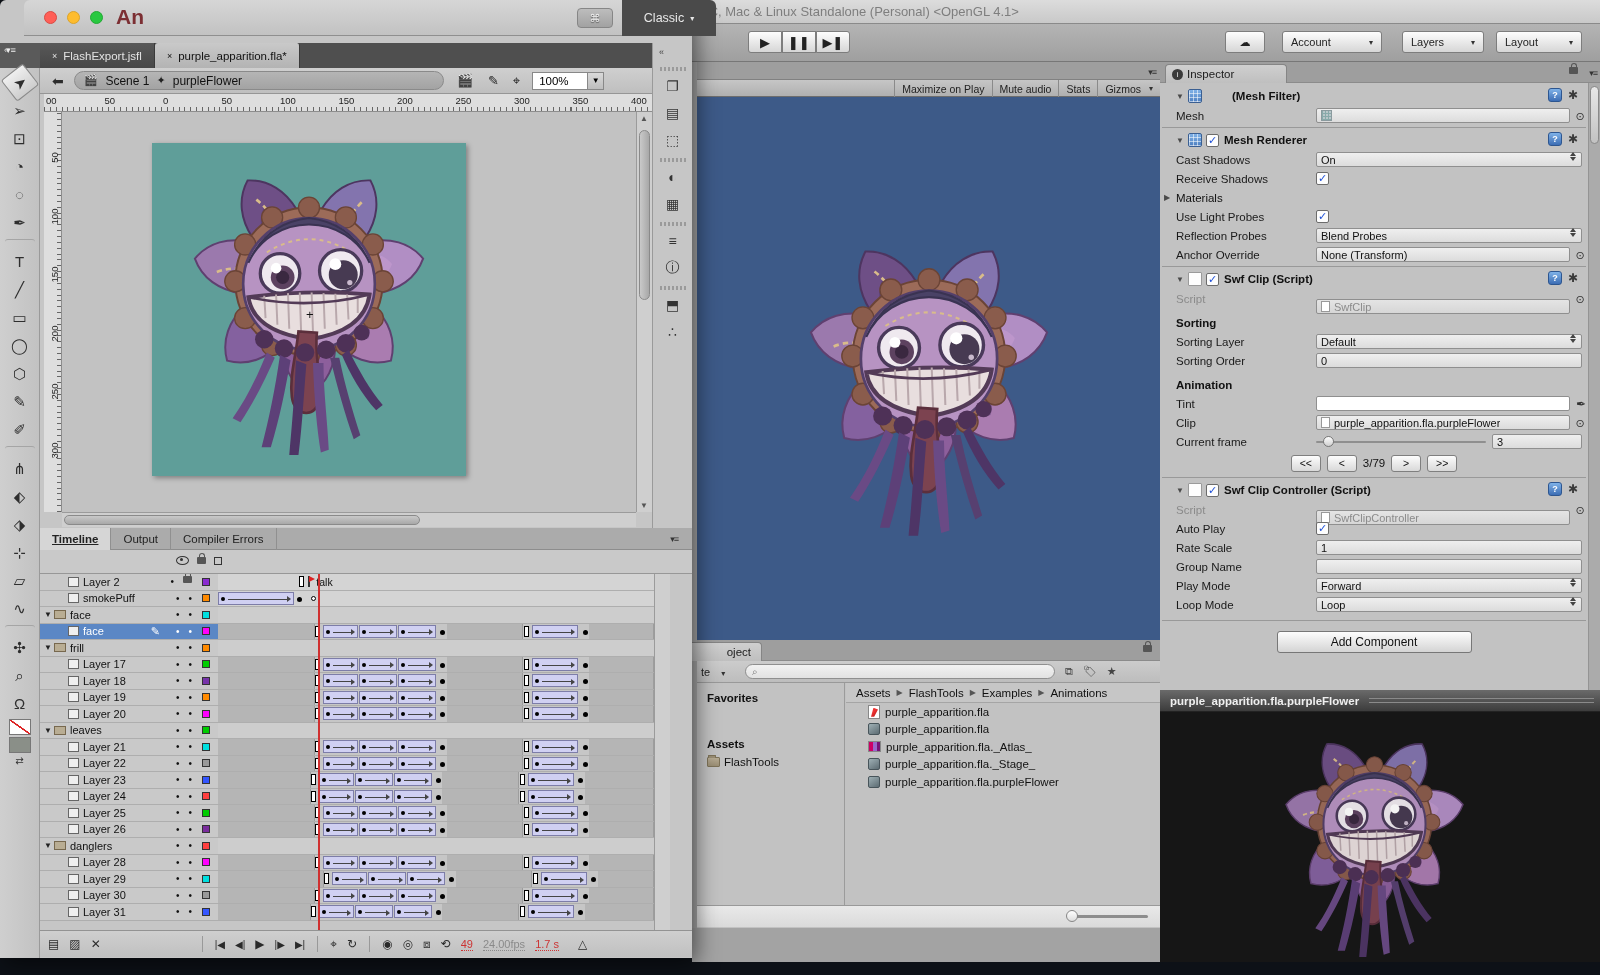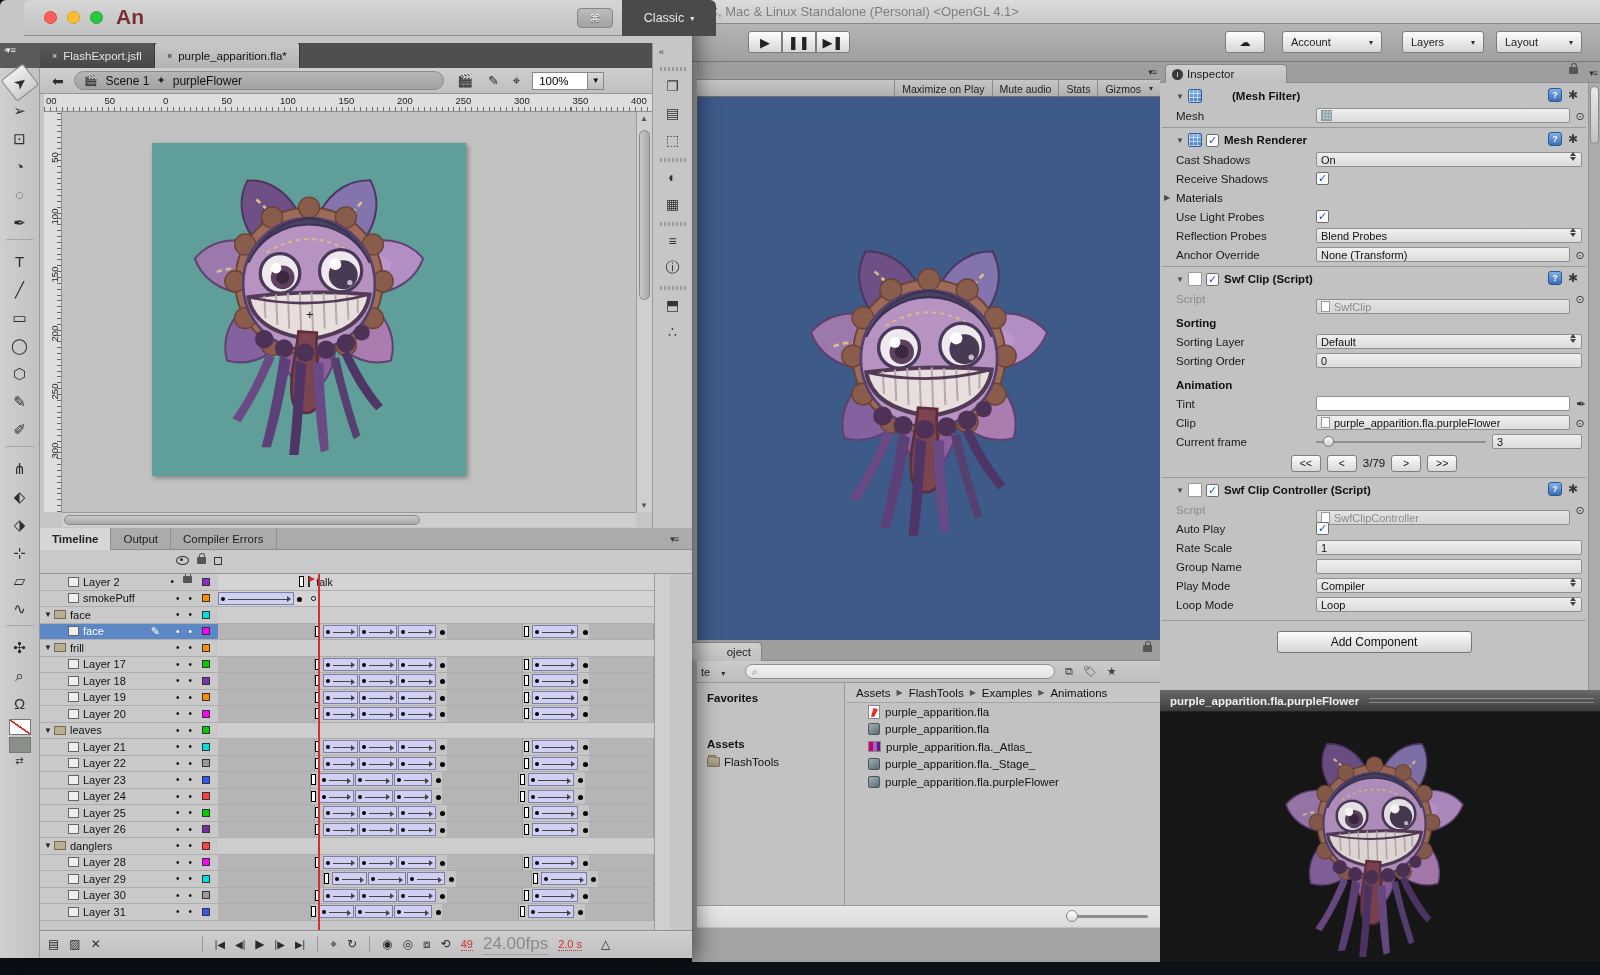--- a/index.html
+++ b/index.html
@@ -152,21 +152,21 @@
   .swatch-ctl.fill{background:#8a8f88;}
   
   #rightstrip{position:absolute;left:652px;top:43px;width:40px;height:915px;background:#c6c6c6;border-left:1px solid #9a9a9a;}
   #rightstrip .collapse{color:#444;font-size:9px;padding:4px 6px;}
   .rs-grip{width:26px;height:4px;margin:6px auto 2px;background:repeating-linear-gradient(90deg,#9a9a9a 0 2px,transparent 2px 4px);}
   .rs-ico{width:26px;height:24px;margin:3px auto;display:flex;align-items:center;justify-content:center;font-size:14px;color:#333;}
   
   #timeline{position:absolute;left:40px;top:528px;width:652px;height:430px;background:#c6c6c6;}
   #tl-tabs{position:absolute;left:0;top:0;width:652px;height:22px;background:#ababab;display:flex;border-bottom:1px solid #8d8d8d;}
   .tl-tab{height:22px;padding:0 12px;display:flex;align-items:center;font-size:11.5px;color:#222;border-right:1px solid #909090;}
-  .tl-tab.active{background:#d6d6d6;font-weight:bold;}
+  .tl-tab.active{background:#d6d6d6;font-weight:bold;text-decoration:underline;}
   #tl-tabmenu{position:absolute;right:14px;top:6px;}
   #tl-header{position:absolute;left:0;top:22px;width:652px;height:24px;background:#c9c9c9;border-bottom:1px solid #979797;}
   #tl-hdr-icons{position:absolute;left:136px;top:6px;display:flex;gap:8px;align-items:center;}
   .eye-ico{width:13px;height:9px;border:1.5px solid #333;border-radius:50%;position:relative;display:inline-block;}
   .eye-ico::after{content:"";position:absolute;left:3px;top:1px;width:3px;height:3px;background:#333;border-radius:50%;}
   .box-ico{width:8px;height:8px;border:1.5px solid #333;display:inline-block;}
   #tl-framenums{position:absolute;left:178px;top:22px;width:436px;height:24px;overflow:hidden;}
   .fnum{position:absolute;top:3px;font-size:10px;color:#222;}
   #tl-ticks{position:absolute;left:178px;top:38px;width:436px;height:8px;background:repeating-linear-gradient(90deg,#8a8a8a 0 1px,transparent 1px 8.7px);}
   #playhead-marker{position:absolute;left:272px;top:24px;width:14px;height:21px;background:#f08080;border:1px solid #c03030;border-radius:2px;}
@@ -197,21 +197,21 @@
   .red-flag{position:absolute;top:2px;width:1.5px;height:11px;background:#333;}
   .red-flag::after{content:"";position:absolute;left:1px;top:0;border-left:6px solid #d22;border-top:3px solid transparent;border-bottom:3px solid transparent;}
   .frame-label{position:absolute;top:2px;font-size:10.5px;color:#111;}
   #playhead-line{position:absolute;left:278px;top:0;width:1.5px;height:356px;background:#d03030;z-index:5;}
   
   #tl-controls{position:absolute;left:0;top:402px;width:652px;height:27px;background:linear-gradient(#cfcfcf,#c0c0c0);border-top:1px solid #939393;display:flex;align-items:center;font-size:12px;color:#2a2a2a;}
   .tc{margin:0 5px;display:inline-flex;align-items:center;font-size:12px;}
   .tc.small{font-size:10px;}
   .tc-sep{width:1px;height:16px;background:#999;margin:0 7px;}
   .tc-red{color:#c33;border-bottom:1px dotted #c33;font-size:11px;}
-  .tc-dim{color:#8a8a8a;border-bottom:1px dotted #8a8a8a;font-size:17px;}
+  .tc-dim{color:#8a8a8a;border-bottom:1px dotted #8a8a8a;font-size:11px;}
 </style>
 </head>
 <body>
 
 <svg width="0" height="0" style="position:absolute">
   <defs>
     <symbol id="flower" viewBox="0 0 220 240">
       <g>
         <path d="M110,100 C85,70 82,28 110,12 C138,28 135,70 110,100 Z" transform="rotate(180 110 100)" fill="#8d5f9c" stroke="#5f4070" stroke-width="1.5"></path>
         <path d="M110,100 C85,70 82,28 110,12 C138,28 135,70 110,100 Z" transform="rotate(-80 110 100)" fill="#9b79ad" stroke="#5f4070" stroke-width="1.5"></path>
@@ -501,21 +501,21 @@
       </div>
       <div class="irow">
         <span class="plabel">Group Name</span>
         <span class="pfield">
             <span></span>
           </span>
       </div>
       <div class="irow">
         <span class="plabel">Play Mode</span>
         <span class="pfield dd">
-            <span>Compiler</span>
+            <span>Forward</span>
           </span>
       </div>
       <div class="irow">
         <span class="plabel">Loop Mode</span>
         <span class="pfield dd">
             <span>Loop</span>
           </span>
       </div>
       <div class="comp-divider" style="margin-top:6px;"></div>
       <div id="addcomp">Add Component</div>
@@ -1466,17 +1466,17 @@
       <span class="tc-sep"></span>
       <span class="tc">⌖</span>
       <span class="tc">↻</span>
       <span class="tc-sep"></span>
       <span class="tc">◉</span>
       <span class="tc">◎</span>
       <span class="tc">⧈</span>
       <span class="tc">⟲</span>
       <span class="tc tc-red">49</span>
       <span class="tc tc-dim">24.00fps</span>
-      <span class="tc tc-red">2.0 s</span>
+      <span class="tc tc-red">1.7 s</span>
       <span class="tc" style="margin-left:14px;">△</span>
     </div>
   </div>
 </div>
 
 </body></html>

